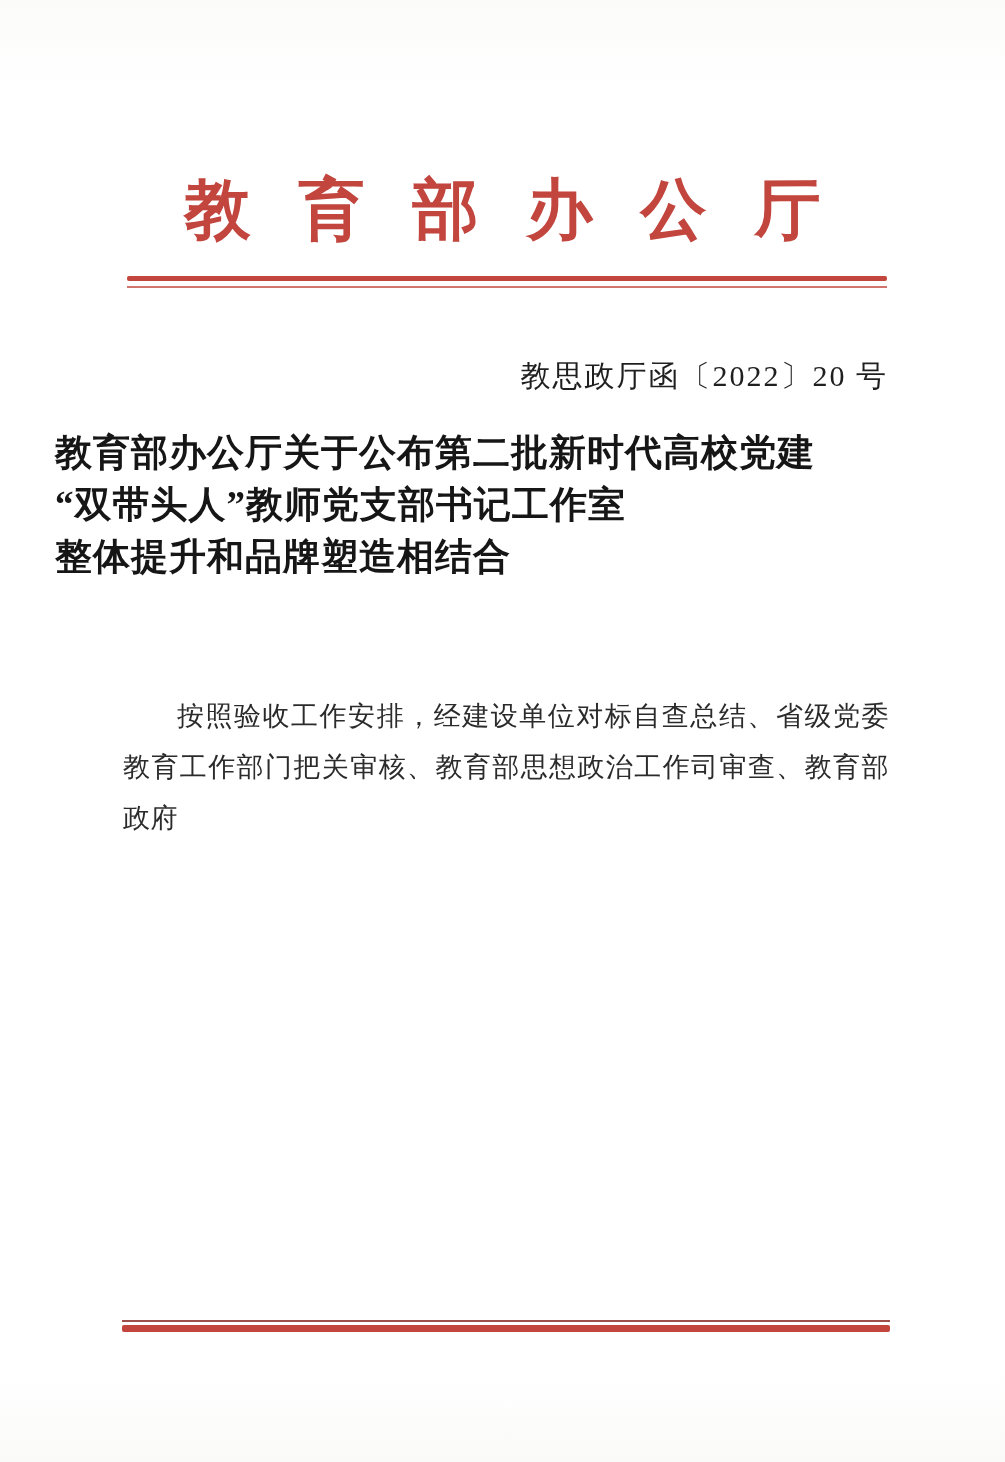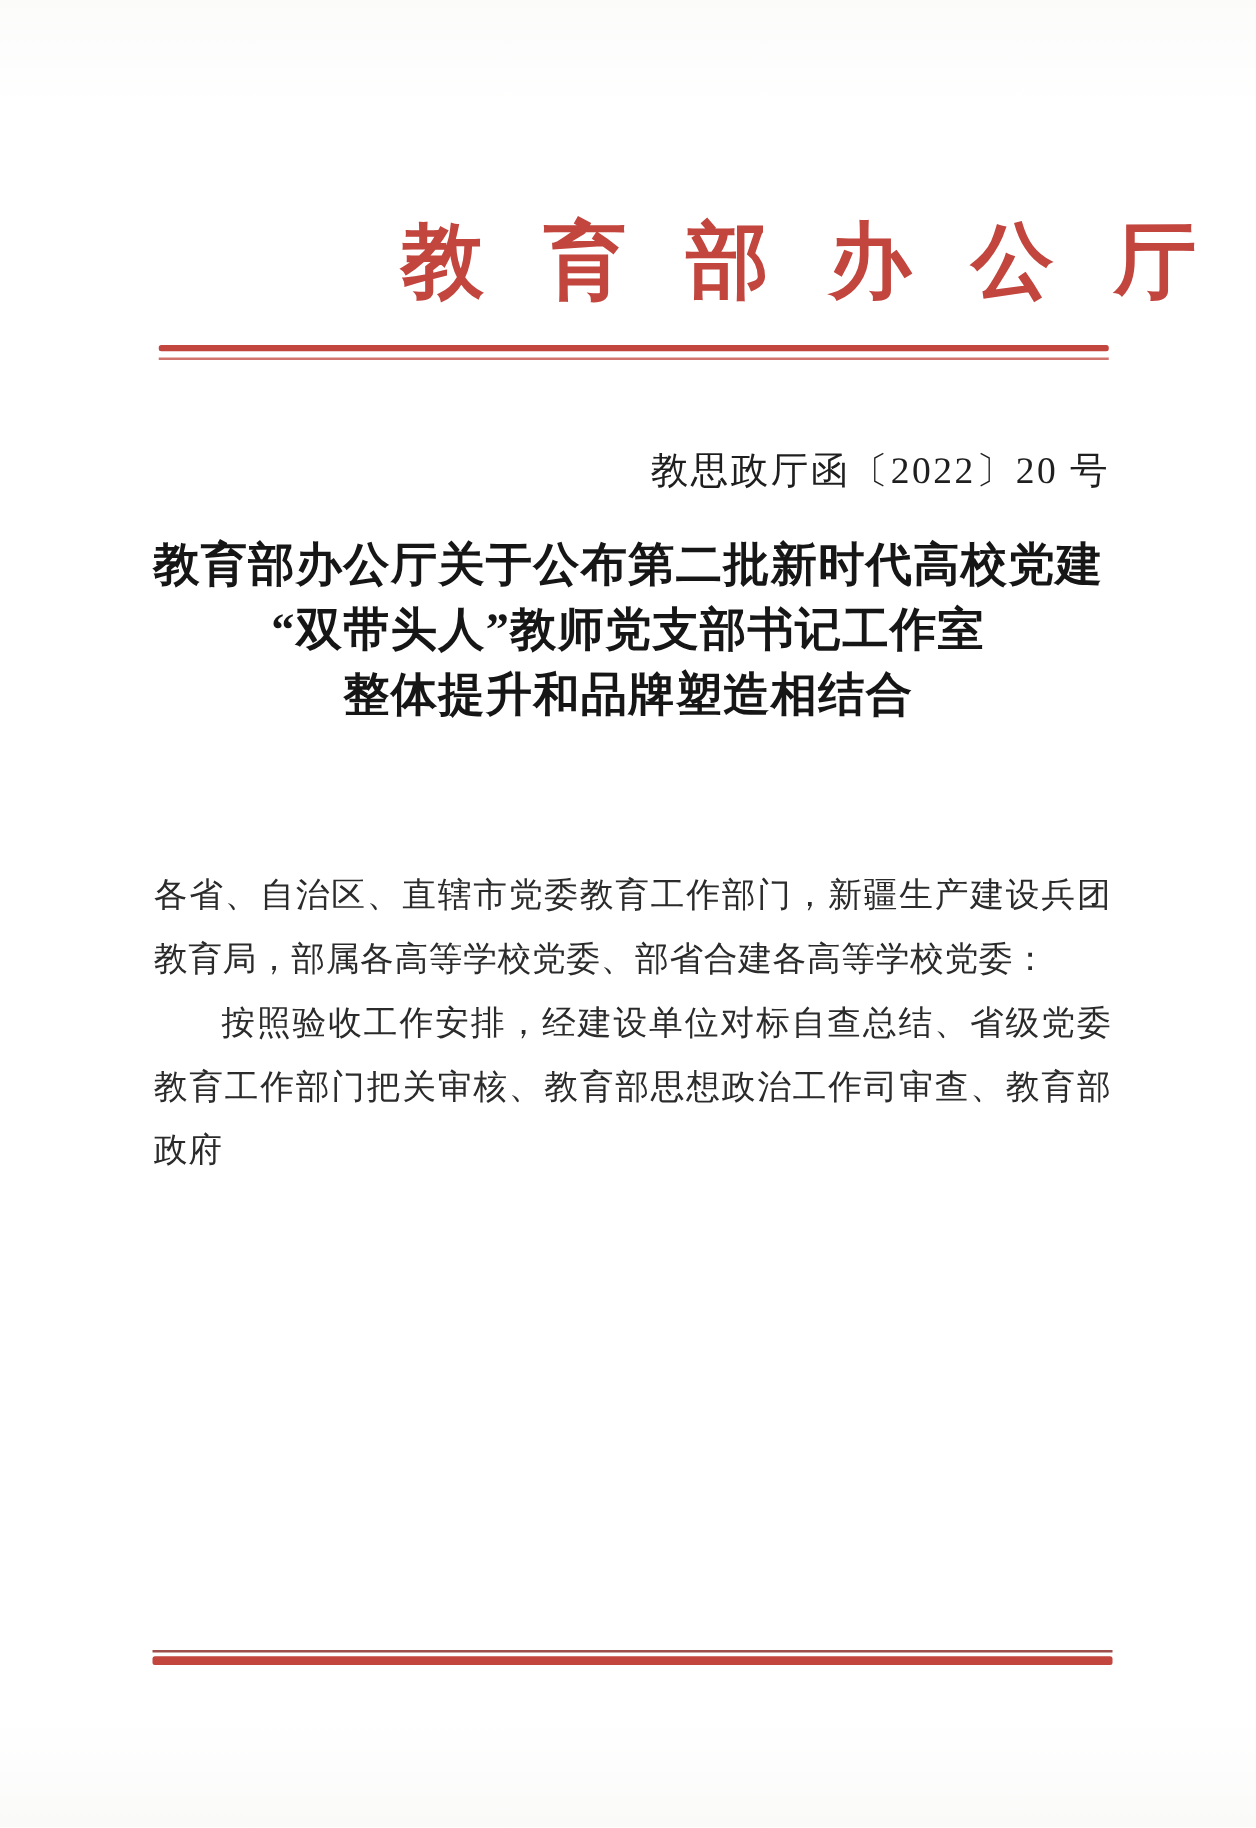--- a/index.html
+++ b/index.html
@@ -18,21 +18,21 @@
     position: absolute;
     inset: 0;
     background: linear-gradient(180deg, #fbfbfa 0%, #ffffff 6%, #ffffff 94%, #fafaf9 100%);
   }
   
   .agency {
     position: absolute;
     top: 170px;
     left: 0;
     right: 0;
-    text-align: right;
+    text-align: center;
     font-size: 66px;
     font-weight: bold;
     color: var(--header-red, #c2453e);
     letter-spacing: 48px;
     padding-left: 48px;
     line-height: 1.2;
     white-space: nowrap;
   }
   
   .rule-top {
@@ -61,21 +61,20 @@
     color: #1f1f1f;
     letter-spacing: 2px;
     white-space: nowrap;
   }
   
   .title {
     position: absolute;
     top: 427px;
     left: 55px;
     right: 55px;
-    text-align: center;
     font-size: 37px;
     line-height: 52px;
     font-weight: bold;
     color: #161616;
     letter-spacing: 1px;
   }
   
   .body-text {
     position: absolute;
     top: 691px;
@@ -125,21 +124,20 @@
 
   <div class="doc-number">教思政厅函〔2022〕20 号</div>
 
   <div class="title">
     <div>教育部办公厅关于公布第二批新时代高校党建</div>
     <div>“双带头人”教师党支部书记工作室</div>
     <div>整体提升和品牌塑造相结合</div>
   </div>
 
   <div class="body-text">
-    <p>各省、自治区、直辖市党委教育工作部门，新疆生产建设兵团教育局，部属各高等学校党委、部省合建各高等学校党委：</p>
     <p class="indent">按照验收工作安排，经建设单位对标自查总结、省级党委教育工作部门把关审核、教育部思想政治工作司审查、教育部政府</p>
   </div>
 
   <div class="rule-bottom">
     <div class="thin"></div>
     <div class="thick"></div>
   </div>
 
 </div>
 

